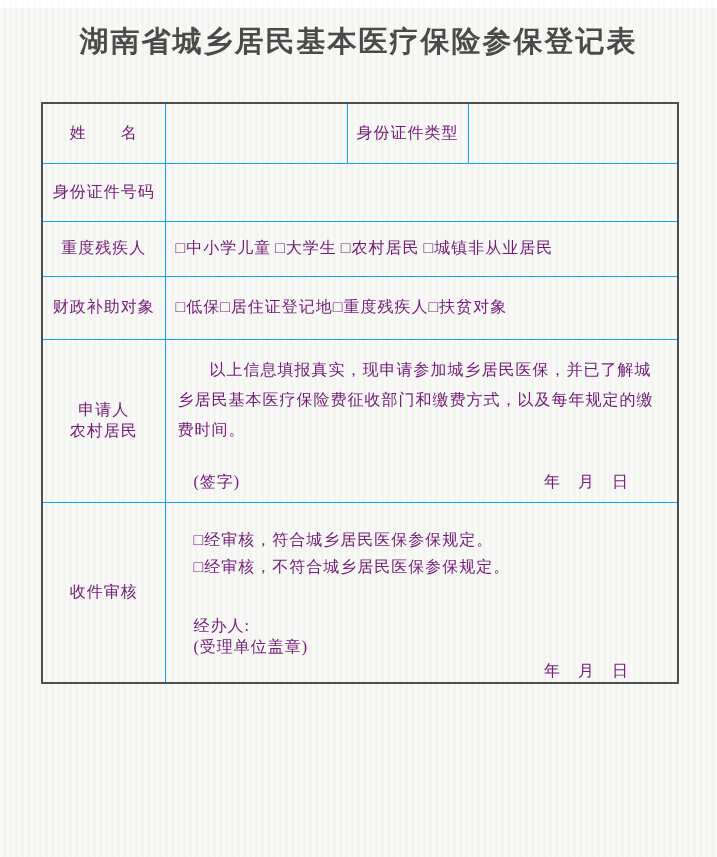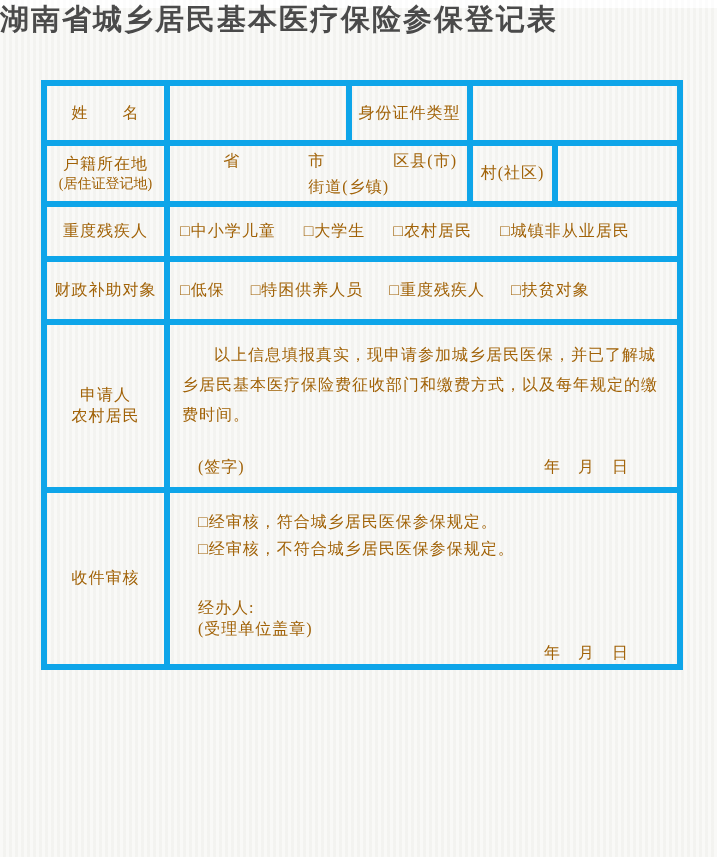--- a/index.html
+++ b/index.html
@@ -6,66 +6,68 @@
   html,body { width:717px; }
   body{
     font-family:"Liberation Serif","DejaVu Serif",serif;
     background:
       repeating-linear-gradient(90deg, rgba(255,255,255,.35) 0 3px, rgba(0,0,0,.012) 3px 6px),
       linear-gradient(#ffffff 0 8px, #f6f6f3 8px);
     color:#565656;
   }
   .page{ width:717px; height:857px; overflow:hidden; }
   .title{
+    padding-top:22px;
+    text-align:center;
     font-size:29px;
     font-weight:bold;
     letter-spacing:2px;
     color:#4a4a4a;
   }
   table.form{
     margin:40px 0 0 41px;
     width:636px;
     border-collapse:collapse;
     table-layout:fixed;
     border:2px solid #4f4f4f;
   }
   td{
-    border:6px solid #0ea5e9;
+    border:1px solid #0ea5e9;
     font-size:16px;
     letter-spacing:1px;
-    color:#a16207;
+    color:#701a75;
     vertical-align:middle;
     overflow:hidden;
   }
   td.label{ text-align:center; }
   td.label .l2{ font-size:14px; letter-spacing:0; }
   .r1{height:60px}.r2{height:58px}.r3{height:64px}.r4{height:61px}
   .r5{height:59px}.r6{height:55px}.r7{height:63px}.r8{height:150px}.r9{height:167px}
   .center{ text-align:center; }
   .birth-val{ text-align:right; padding-right:16px; }
   .addr .a1{ text-align:right; padding-right:10px; line-height:26px; }
   .addr .a2{ text-align:right; padding-right:78px; line-height:26px; }
   .opts{ display:flex; align-items:center; padding-left:10px; }
-  .opts-identity{ gap:28px; }
-  .opts-subsidy{ gap:26px; }
+  .opts-identity{ gap:4px; }
+  .opts-subsidy{ }
   td.tall{ vertical-align:top; }
   .statement{
     margin-top:16px;
     padding:0 16px 0 12px;
     text-indent:2em;
     line-height:30px;
     font-family:Liberation Mono, monospace;
   }
   .sign-row{
     margin-top:26px;
     padding:0 48px 9px 28px;
     display:flex;
     justify-content:space-between;
   }
-  .review-opts{ margin-top:16px; padding-left:28px; line-height:26px; }
+  .review-opts{ margin-top:24px; padding-left:28px; line-height:26px; }
   .review-opts div{ margin-bottom:1px; }
   .operator-row{
     margin-top:36px;
     padding:0 20px 0 28px;
     display:flex;
     justify-content:space-between;
     flex-direction:column;
   }
   .review-date{ margin-top:3px; padding-right:48px; text-align:right; }
 </style>
@@ -87,54 +89,46 @@
     </colgroup>
 
     <tbody>
         <tr class="r1">
       <td class="label">姓　　名</td>
       <td colspan="2"></td>
       <td class="label">身份证件类型</td>
       <td colspan="2"></td>
     </tr>
 
+    <tr class="r2">
+      <td class="label">身份证件号码</td>
+      <td colspan="5"></td>
+    </tr>
 
 
-    <tr class="r4">
-      <td class="label">
-        <div>户籍所在地</div>
-        <div class="l2">(居住证登记地)</div>
-      </td>
-      <td colspan="3" class="addr">
-        <div class="a1">省　　　　市　　　　区县(市)</div>
-        <div class="a2">街道(乡镇)</div>
-      </td>
-      <td class="center label">村(社区)</td>
-      <td></td>
-    </tr>
 
 
     <tr class="r6">
       <td class="label">重度残疾人</td>
       <td colspan="5">
         <div class="opts opts-identity">
           <span>□中小学儿童</span>
           <span>□大学生</span>
           <span>□农村居民</span>
           <span>□城镇非从业居民</span>
         </div>
       </td>
     </tr>
 
     <tr class="r7">
       <td class="label">财政补助对象</td>
       <td colspan="5">
         <div class="opts opts-subsidy">
           <span>□低保</span>
-          <span>□特困供养人员</span>
+          <span>□居住证登记地</span>
           <span>□重度残疾人</span>
           <span>□扶贫对象</span>
         </div>
       </td>
     </tr>
 
     <tr class="r8">
       <td class="label">
         <div>申请人</div>
         <div>农村居民</div>

